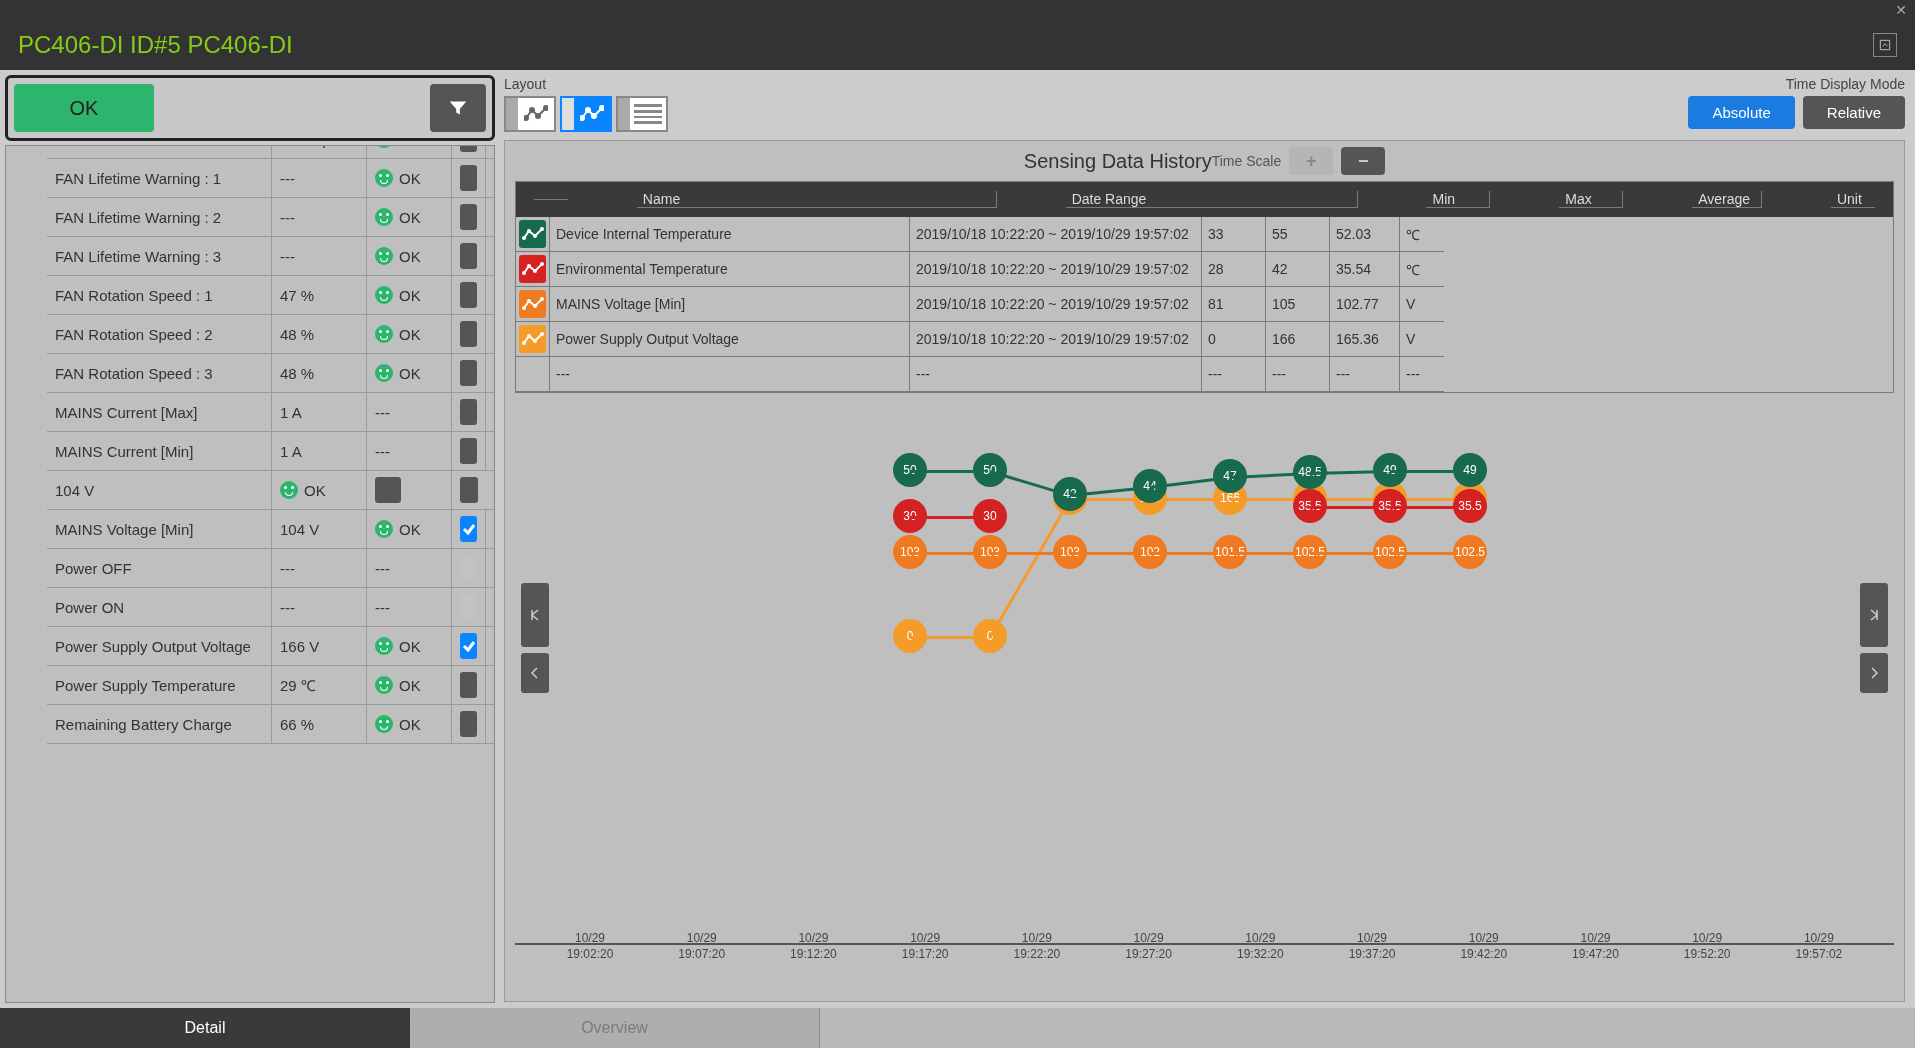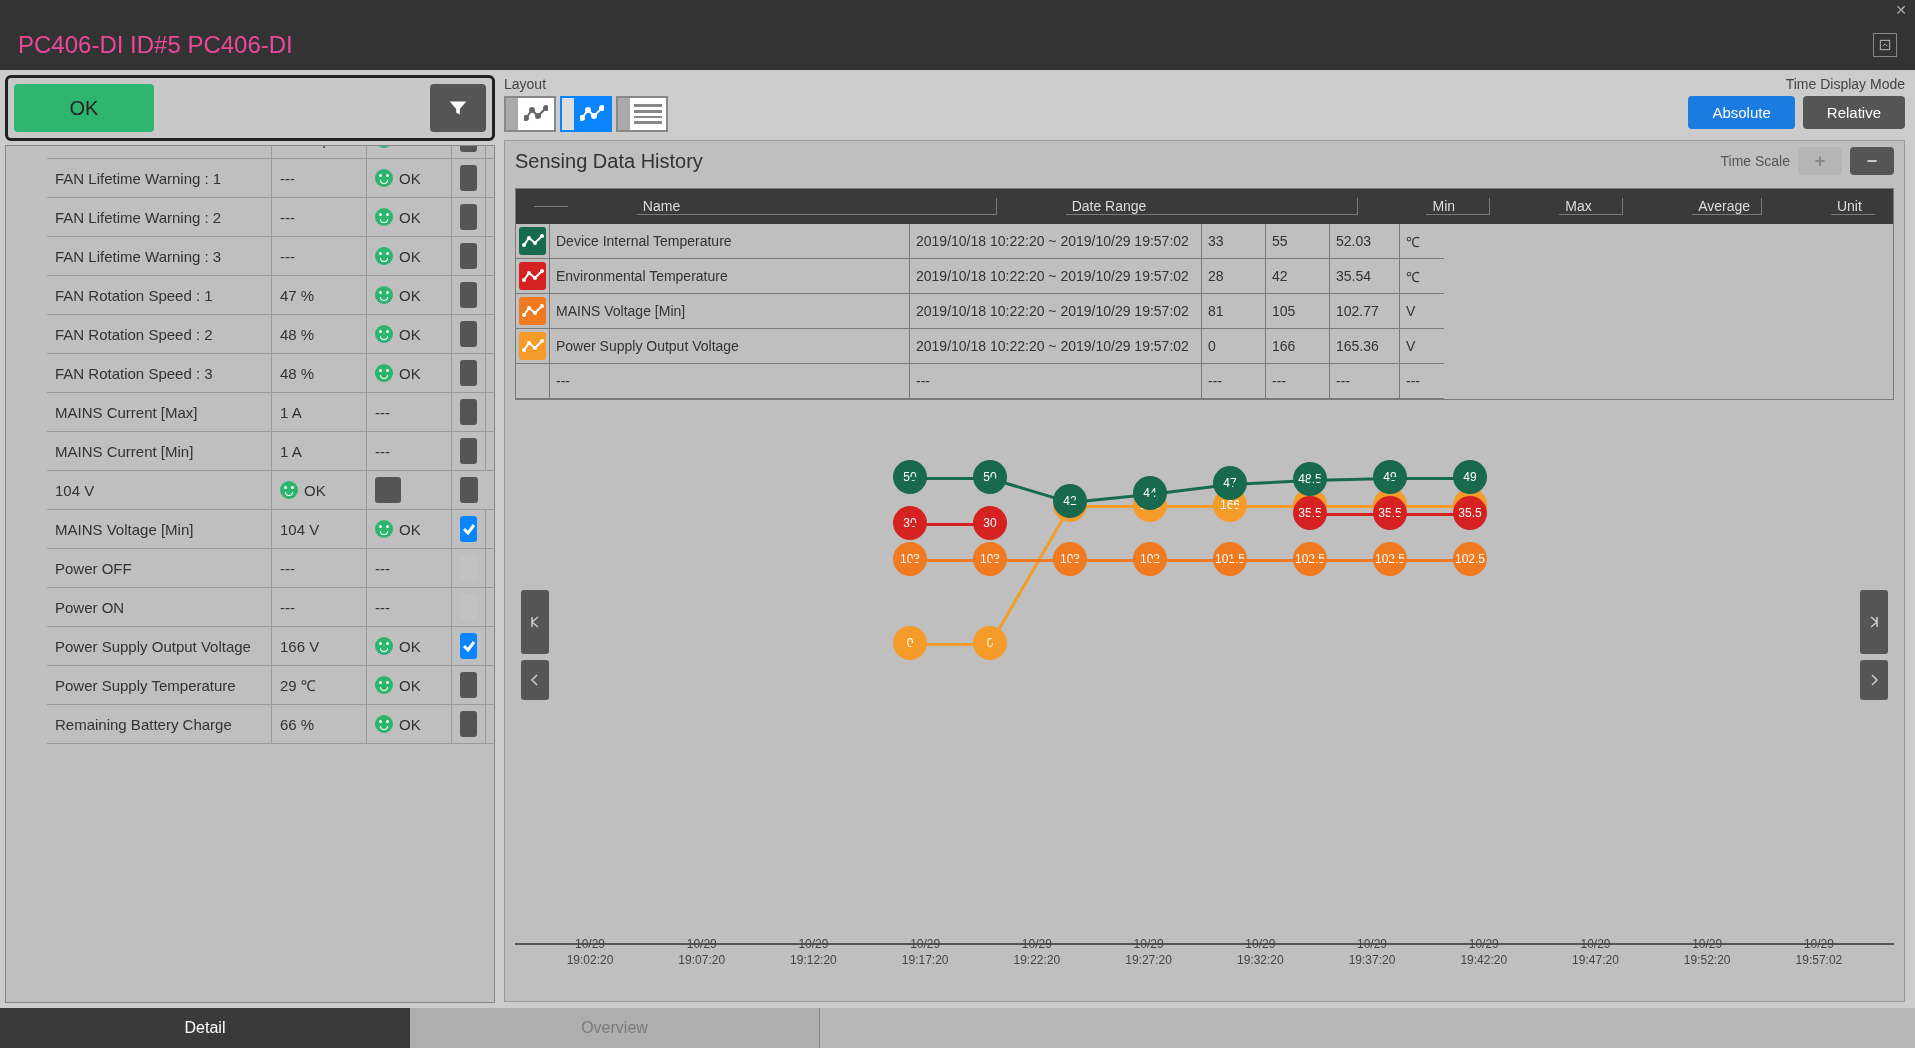--- a/index.html
+++ b/index.html
@@ -27,21 +27,21 @@
 }
 .header {
   background: #333;
   height: 50px;
   padding: 0 18px;
   display: flex;
   align-items: center;
   justify-content: space-between;
 }
 .header .title {
-  color: #ec4899;
+  color: #84cc16;
   font-size: 24px;
   font-weight: 400;
 }
 .header .return-btn {
   width: 24px; height: 24px;
   border: 1px solid #888;
   display:flex; align-items:center; justify-content:center;
   color:#ccc;
   cursor:pointer;
 }
@@ -201,23 +201,23 @@
   flex:1;
   border:1px solid #9a9a9a;
   margin-top:4px;
   padding: 6px 10px 6px 10px;
   display:flex;
   flex-direction:column;
   position:relative;
 }
 .history-head {
   display:flex;
-  justify-content:space-between;
+  justify-content:center;
   align-items:center;
-  margin-bottom:13px;
+  margin-bottom:6px;
 }
 .history-head .h-title { font-size:20px; color:#333; }
 .timescale { display:flex; align-items:center; gap:8px; }
 .timescale .ts-label { color:#555; }
 .ts-btn {
   width:44px;height:28px;background:#555;border-radius:4px;
   display:flex;align-items:center;justify-content:center;color:#ccc;font-size:18px;font-weight:bold;
   cursor:pointer;
 }
 .ts-btn.disabled { background:#b5b5b5;color:#888;cursor:default;}
@@ -258,21 +258,21 @@
 }
 .nav-btn svg{width:12px;height:12px;fill:#ccc;}
 .nav-left-up { left:6px; top:180px; }
 .nav-right-up { right:6px; top:180px; }
 .nav-btn.sm { height:40px; }
 .nav-left-dn { left:6px; top:250px; }
 .nav-right-dn { right:6px; top:250px; }
 
 .x-axis-labels {
   position:absolute;
-  left:40px;right:40px;bottom:18px;height:40px;
+  left:40px;right:40px;bottom:24px;height:40px;
   display:flex;justify-content:space-between;
 }
 .x-axis-labels .tick {
   text-align:center;font-size:12px;color:#444;line-height:1.3;
   width:70px;
 }
 .chart-area {
   position:absolute;
   left:40px;right:40px;top:4px;bottom:54px;
   border-top:1px solid transparent;

